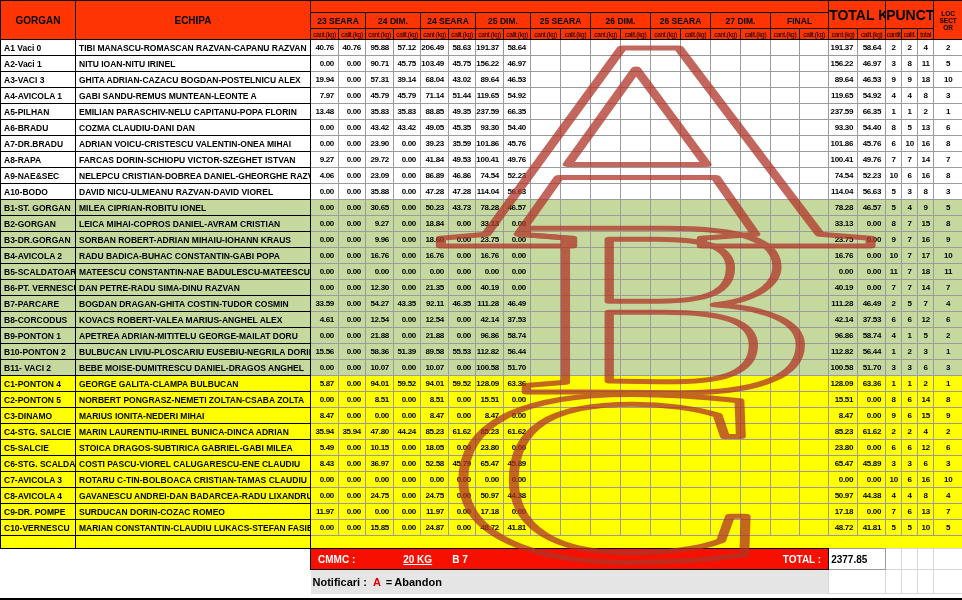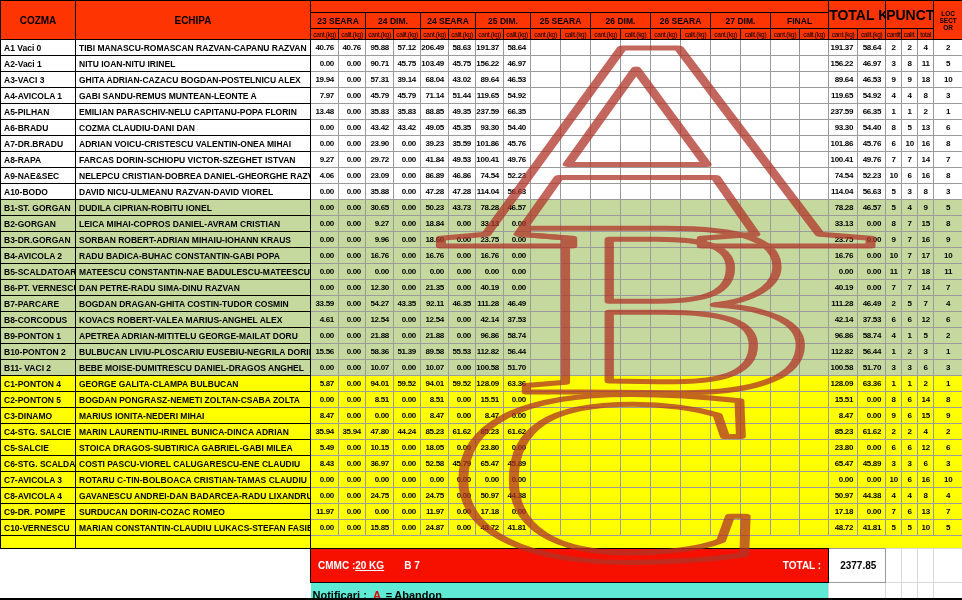--- a/index.html
+++ b/index.html
@@ -20,32 +20,32 @@
   .loc-h{font-size:6.5px;white-space:normal;line-height:7px;}
   tbody tr{height:16px;}
   tbody td{border:1px solid var(--grid-gray);font-size:8px;}
   td.stand,td.ech{border:1px solid #000;text-align:left;padding-left:3px;font-size:8.5px;}
   td.num{text-align:right;padding-right:4px;letter-spacing:-0.3px;}
   td.ctr{text-align:center;letter-spacing:-0.3px;}
   tr.sec-A td{background:#ffffff;}
   tr.sec-B td{background:var(--section-b-green);}
   tr.sec-C td{background:var(--section-c-yellow);}
   tr.empty-row{height:13px;}
-  tr.red-row{height:34px;}
+  tr.red-row{height:21px;}
   tr.notif-row{height:24px;}
   td.blank{border:none;background:#fff;}
   td.redbar{background:var(--footer-red);border:1px solid #000;color:#fff;font-size:10px;}
   .rb{display:flex;align-items:center;width:100%;}
   .rb .cmmc{margin-left:7px;}
-  .rb .kg{text-decoration:underline;}
+  .rb .kg{margin-left:48px;text-decoration:underline;}
   .rb .b7{margin-left:20px;}
   .rb .totlbl{margin-left:auto;margin-right:7px;}
-  td.grand{border:1px solid var(--grid-gray);text-align:left;padding-left:11px;font-size:10px;background:#fff;}
+  td.grand{border:1px solid var(--grid-gray);text-align:left;padding-left:2px;font-size:10px;background:#fff;}
   td.lite{border:1px solid #d8d8d8;background:#fff;}
-  td.notif{border:none;background:#5eead4;font-size:11px;}
+  td.notif{border:none;background:#e5e5e5;font-size:11px;}
   .nt{display:flex;align-items:center;}
   .nt .lbl{margin-left:2px;}
   .nt .code{color:#e00000;margin-left:6px;}
   .nt .eq{margin-left:5px;}
   .nt .txt{margin-left:2px;}
   #marks{position:absolute;left:0;top:0;pointer-events:none;}
   #bottom-line{position:absolute;left:0;bottom:0;width:962px;height:2px;background:#000;}
 </style>
 </head>
 <body>
@@ -74,21 +74,21 @@
       <col style="width:29px">
     <col style="width:29px">
       <col style="width:28px">
     <col style="width:16px">
       <col style="width:16px">
       <col style="width:16px">
     <col style="width:29px">
   </colgroup>
   <thead>
     <tr class="h1">
-      <th rowspan="3" class="big-h">COZMA</th>
+      <th rowspan="3" class="big-h">GORGAN</th>
       <th rowspan="3" class="big-h">ECHIPA</th>
       <th colspan="18"></th>
       <th colspan="2" rowspan="2" class="mid-h">TOTAL KG</th>
       <th colspan="3" rowspan="2" class="mid-h">PUNCTE</th>
       <th rowspan="3" class="loc-h">LOC SECT OR</th>
     </tr>
     <tr class="h2" id="session-row">
         <th colspan="2">23 SEARA</th>
         <th colspan="2">24 DIM.</th>
         <th colspan="2">24 SEARA</th>
@@ -401,21 +401,21 @@
         <td class="num"></td>
         <td class="num">114.04</td>
         <td class="num">56.63</td>
         <td class="ctr">5</td>
         <td class="ctr">3</td>
         <td class="ctr">8</td>
         <td class="ctr">3</td>
       </tr>
       <tr class="sec-B">
         <td class="stand">B1-ST. GORGAN</td>
-        <td class="ech">DUDILA CIPRIAN-ROBITU IONEL</td>
+        <td class="ech">MILEA CIPRIAN-ROBITU IONEL</td>
         <td class="num">0.00</td>
         <td class="num">0.00</td>
         <td class="num">30.65</td>
         <td class="num">0.00</td>
         <td class="num">50.23</td>
         <td class="num">43.73</td>
         <td class="num">78.28</td>
         <td class="num">46.57</td>
         <td class="num"></td>
         <td class="num"></td>
@@ -737,21 +737,21 @@
         <td class="num"></td>
         <td class="num">128.09</td>
         <td class="num">63.36</td>
         <td class="ctr">1</td>
         <td class="ctr">1</td>
         <td class="ctr">2</td>
         <td class="ctr">1</td>
       </tr>
       <tr class="sec-C">
         <td class="stand">C2-PONTON 5</td>
-        <td class="ech">BOGDAN PONGRASZ-NEMETI ZOLTAN-CSABA ZOLTA</td>
+        <td class="ech">NORBERT PONGRASZ-NEMETI ZOLTAN-CSABA ZOLTA</td>
         <td class="num">0.00</td>
         <td class="num">0.00</td>
         <td class="num">8.51</td>
         <td class="num">0.00</td>
         <td class="num">8.51</td>
         <td class="num">0.00</td>
         <td class="num">15.51</td>
         <td class="num">0.00</td>
         <td class="num"></td>
         <td class="num"></td>

